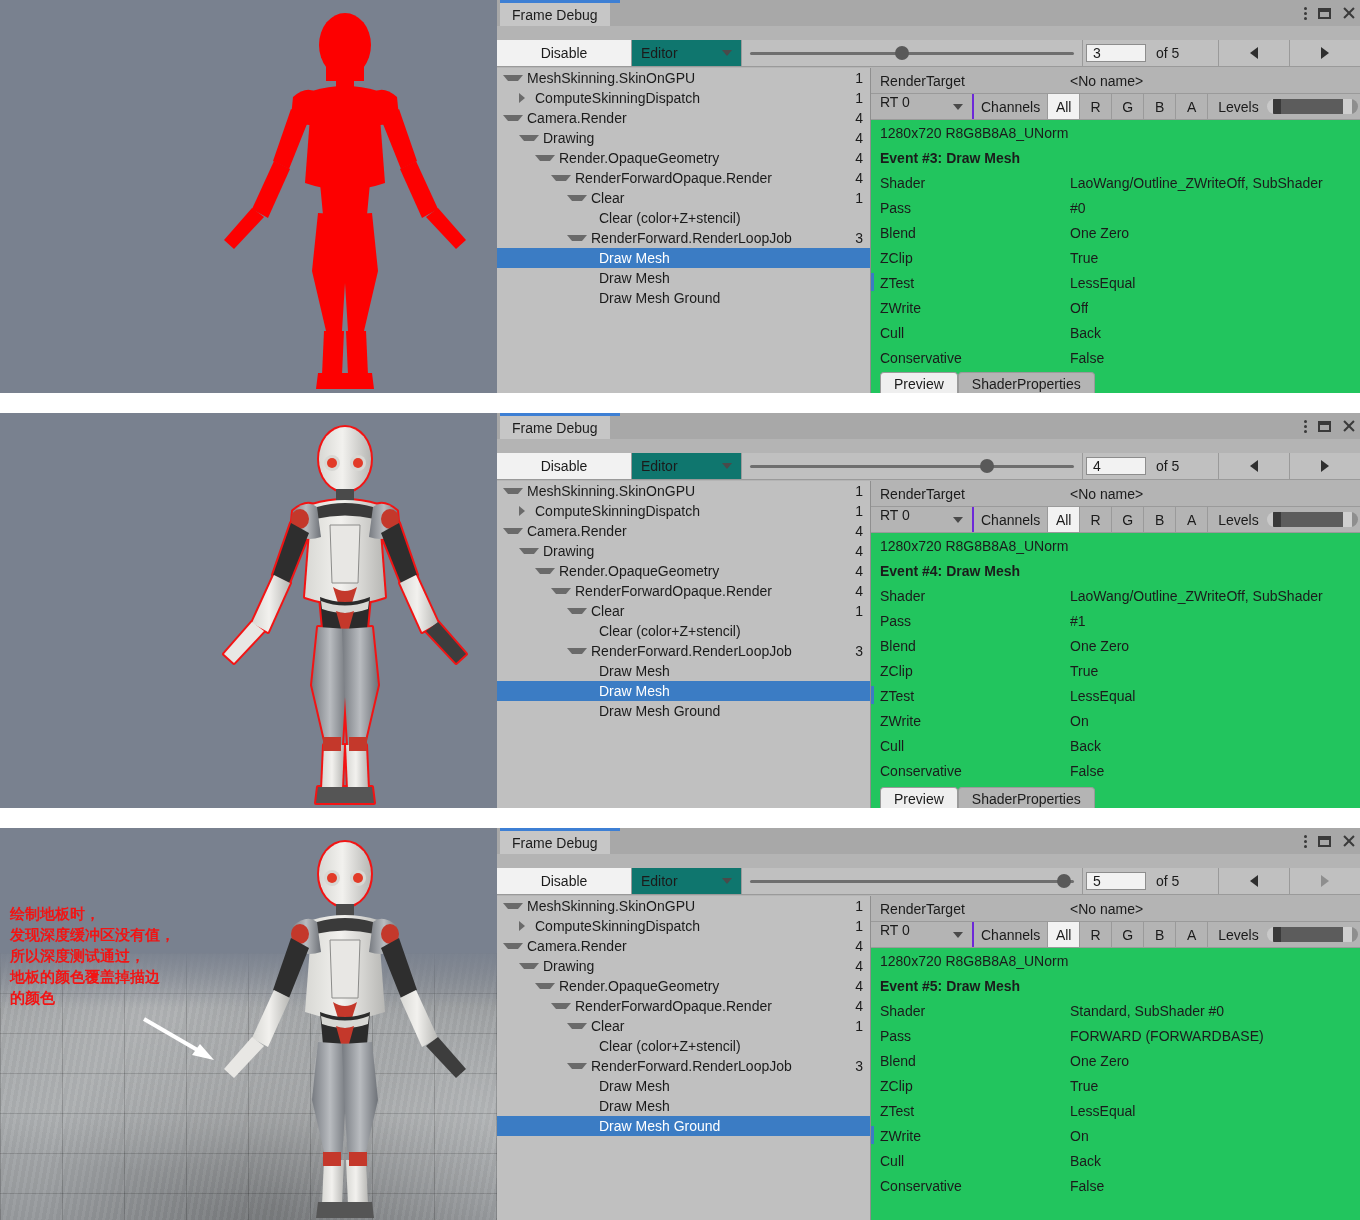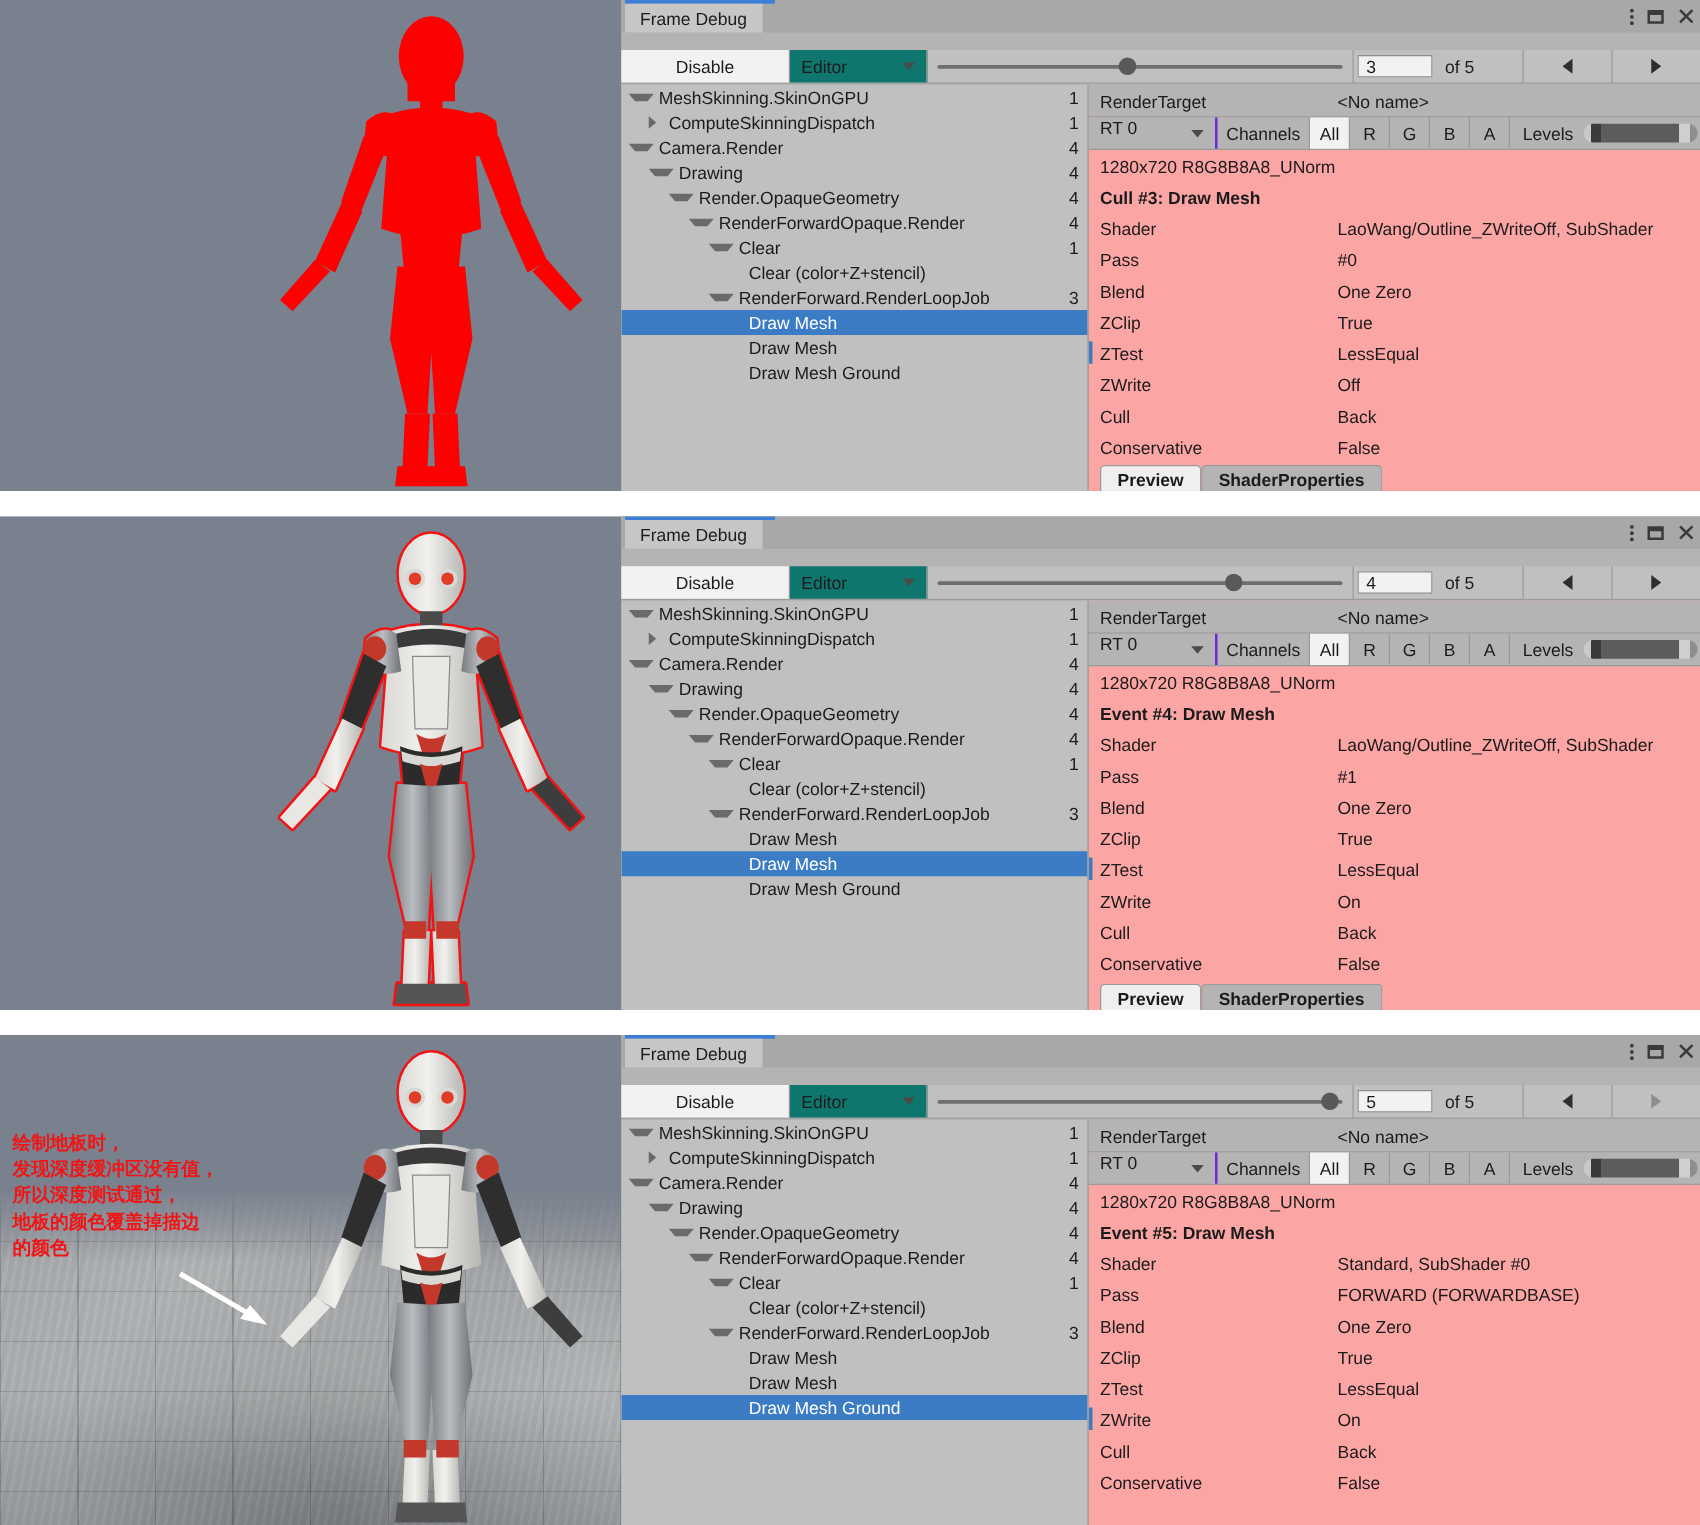--- a/index.html
+++ b/index.html
@@ -89,41 +89,41 @@
   .row .lbl{white-space:nowrap;}
   .row .cnt{position:absolute;right:7px;font-size:14px;}
   .row.sel{background:#3b7cc4;color:#fff;}
   .tw{display:inline-block;width:13px;flex:0 0 13px;}
   .tw.d{width:0;height:0;border-left:5px solid transparent;border-right:5px solid transparent;
         border-top:6px solid #6a6a6a;margin-right:4px;flex:0 0 10px;}
   .tw.r{width:0;height:0;border-top:5px solid transparent;border-bottom:5px solid transparent;
         border-left:6px solid #6a6a6a;margin-right:4px;flex:0 0 6px;}
   .tw.n{flex:0 0 0px;margin-right:0;}
 
-  .details{flex:1;background:#fca5a5;position:relative;overflow:hidden;}
+  .details{flex:1;background:#22c55e;position:relative;overflow:hidden;}
   .drow{height:25px;display:flex;align-items:center;font-size:14px;color:#1b1b1b;padding-left:9px;}
   .drow .k{width:190px;flex:0 0 190px;}
   .drow .v{white-space:nowrap;overflow:hidden;}
   .rt-head{height:25px;display:flex;align-items:center;font-size:14px;color:#1b1b1b;
            padding-left:9px;border-bottom:1px solid #9a9a9a;background:#b4b4b4;}
   .rt-head .k{width:190px;flex:0 0 190px;}
   .chanbar{height:25px;display:flex;align-items:stretch;border-bottom:1px solid #9a9a9a;background:#b4b4b4;font-size:14px;color:#1b1b1b;}
   .cb-rt{width:92px;position:relative;display:flex;align-items:flex-start;padding-left:9px;border-right:2px solid #6d28d9;}
   .cb-lab{display:flex;align-items:center;padding:0 7px;border-right:1px solid #9a9a9a;}
   .cb-btn{width:31px;display:flex;align-items:center;justify-content:center;border-right:1px solid #9a9a9a;}
   .cb-btn.on{background:#f2f2f2;}
   .cb-levels{flex:1;display:flex;align-items:center;padding-left:10px;gap:8px;}
   .lvbar{flex:1;height:15px;border-radius:8px;margin-right:2px;
       background:linear-gradient(to right,#c9c9c9 0 6px,#3a3a3a 6px 14px,#5c5c5c 14px 84%,#cfcfcf 84% 93%,#8e8e8e 93% 100%);}
   .evt{font-weight:bold;}
   .selbar{position:absolute;left:0;width:3px;height:18px;background:#3b7cc4;}
 
   .tabs-bottom{position:absolute;left:9px;bottom:-2px;display:flex;}
   .btab{height:22px;padding:0 13px;display:flex;align-items:center;font-size:14px;
-        color:#1b1b1b;border:1px solid #9a9a9a;border-bottom:none;border-radius:4px 4px 0 0;font-weight:bold;}
+        color:#1b1b1b;border:1px solid #9a9a9a;border-bottom:none;border-radius:4px 4px 0 0;}
   .btab.active{background:#efefef;}
   .btab.inactive{background:#b4b4b4;}
 
   .whitegap{position:absolute;left:0;width:1360px;background:#fff;}
 </style>
 </head>
 <body>
 
 <div class="page">
 
@@ -297,21 +297,21 @@
           <span>Levels</span>
           <span class="lvbar"></span>
         </div>
       </div>
 
       <div class="drow">
         <span>1280x720 R8G8B8A8_UNorm</span>
       </div>
 
       <div class="drow evt">
-        <span>Cull #3: Draw Mesh</span>
+        <span>Event #3: Draw Mesh</span>
       </div>
 
       <div class="drow">
         <span class="k">Shader</span>
         <span class="v">LaoWang/Outline_ZWriteOff, SubShader</span>
       </div>
       <div class="drow">
         <span class="k">Pass</span>
         <span class="v">#0</span>
       </div>

